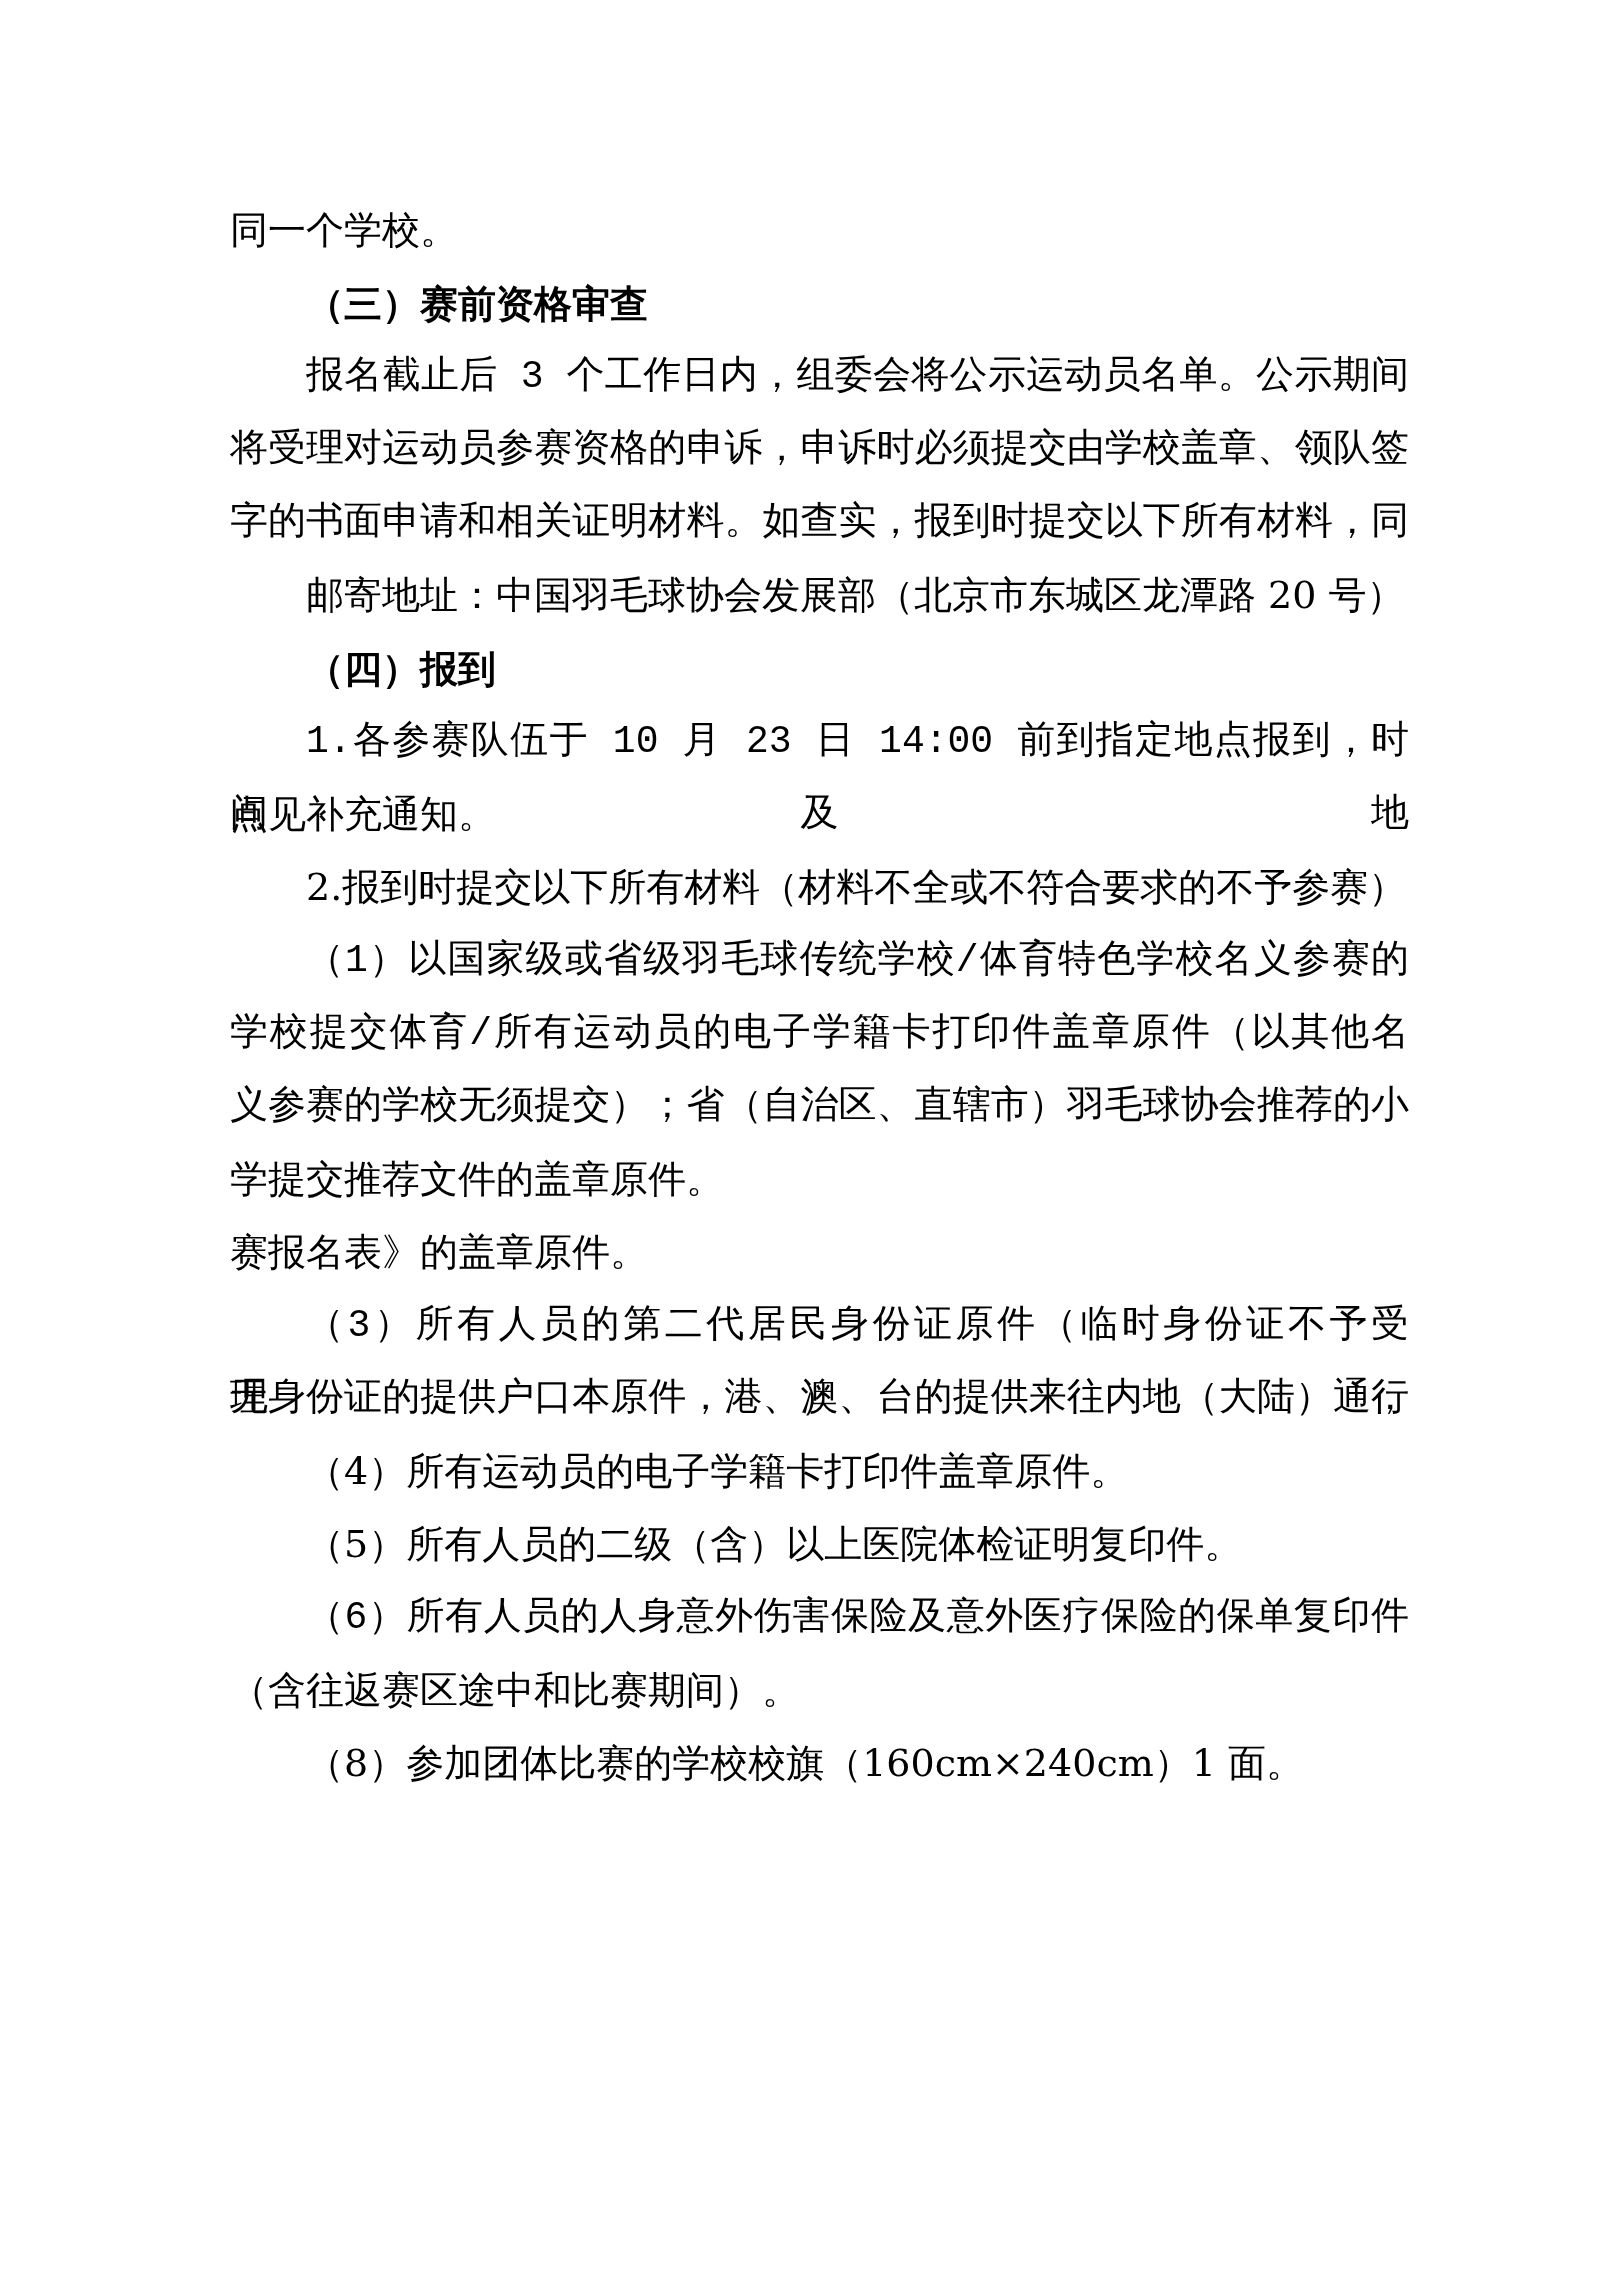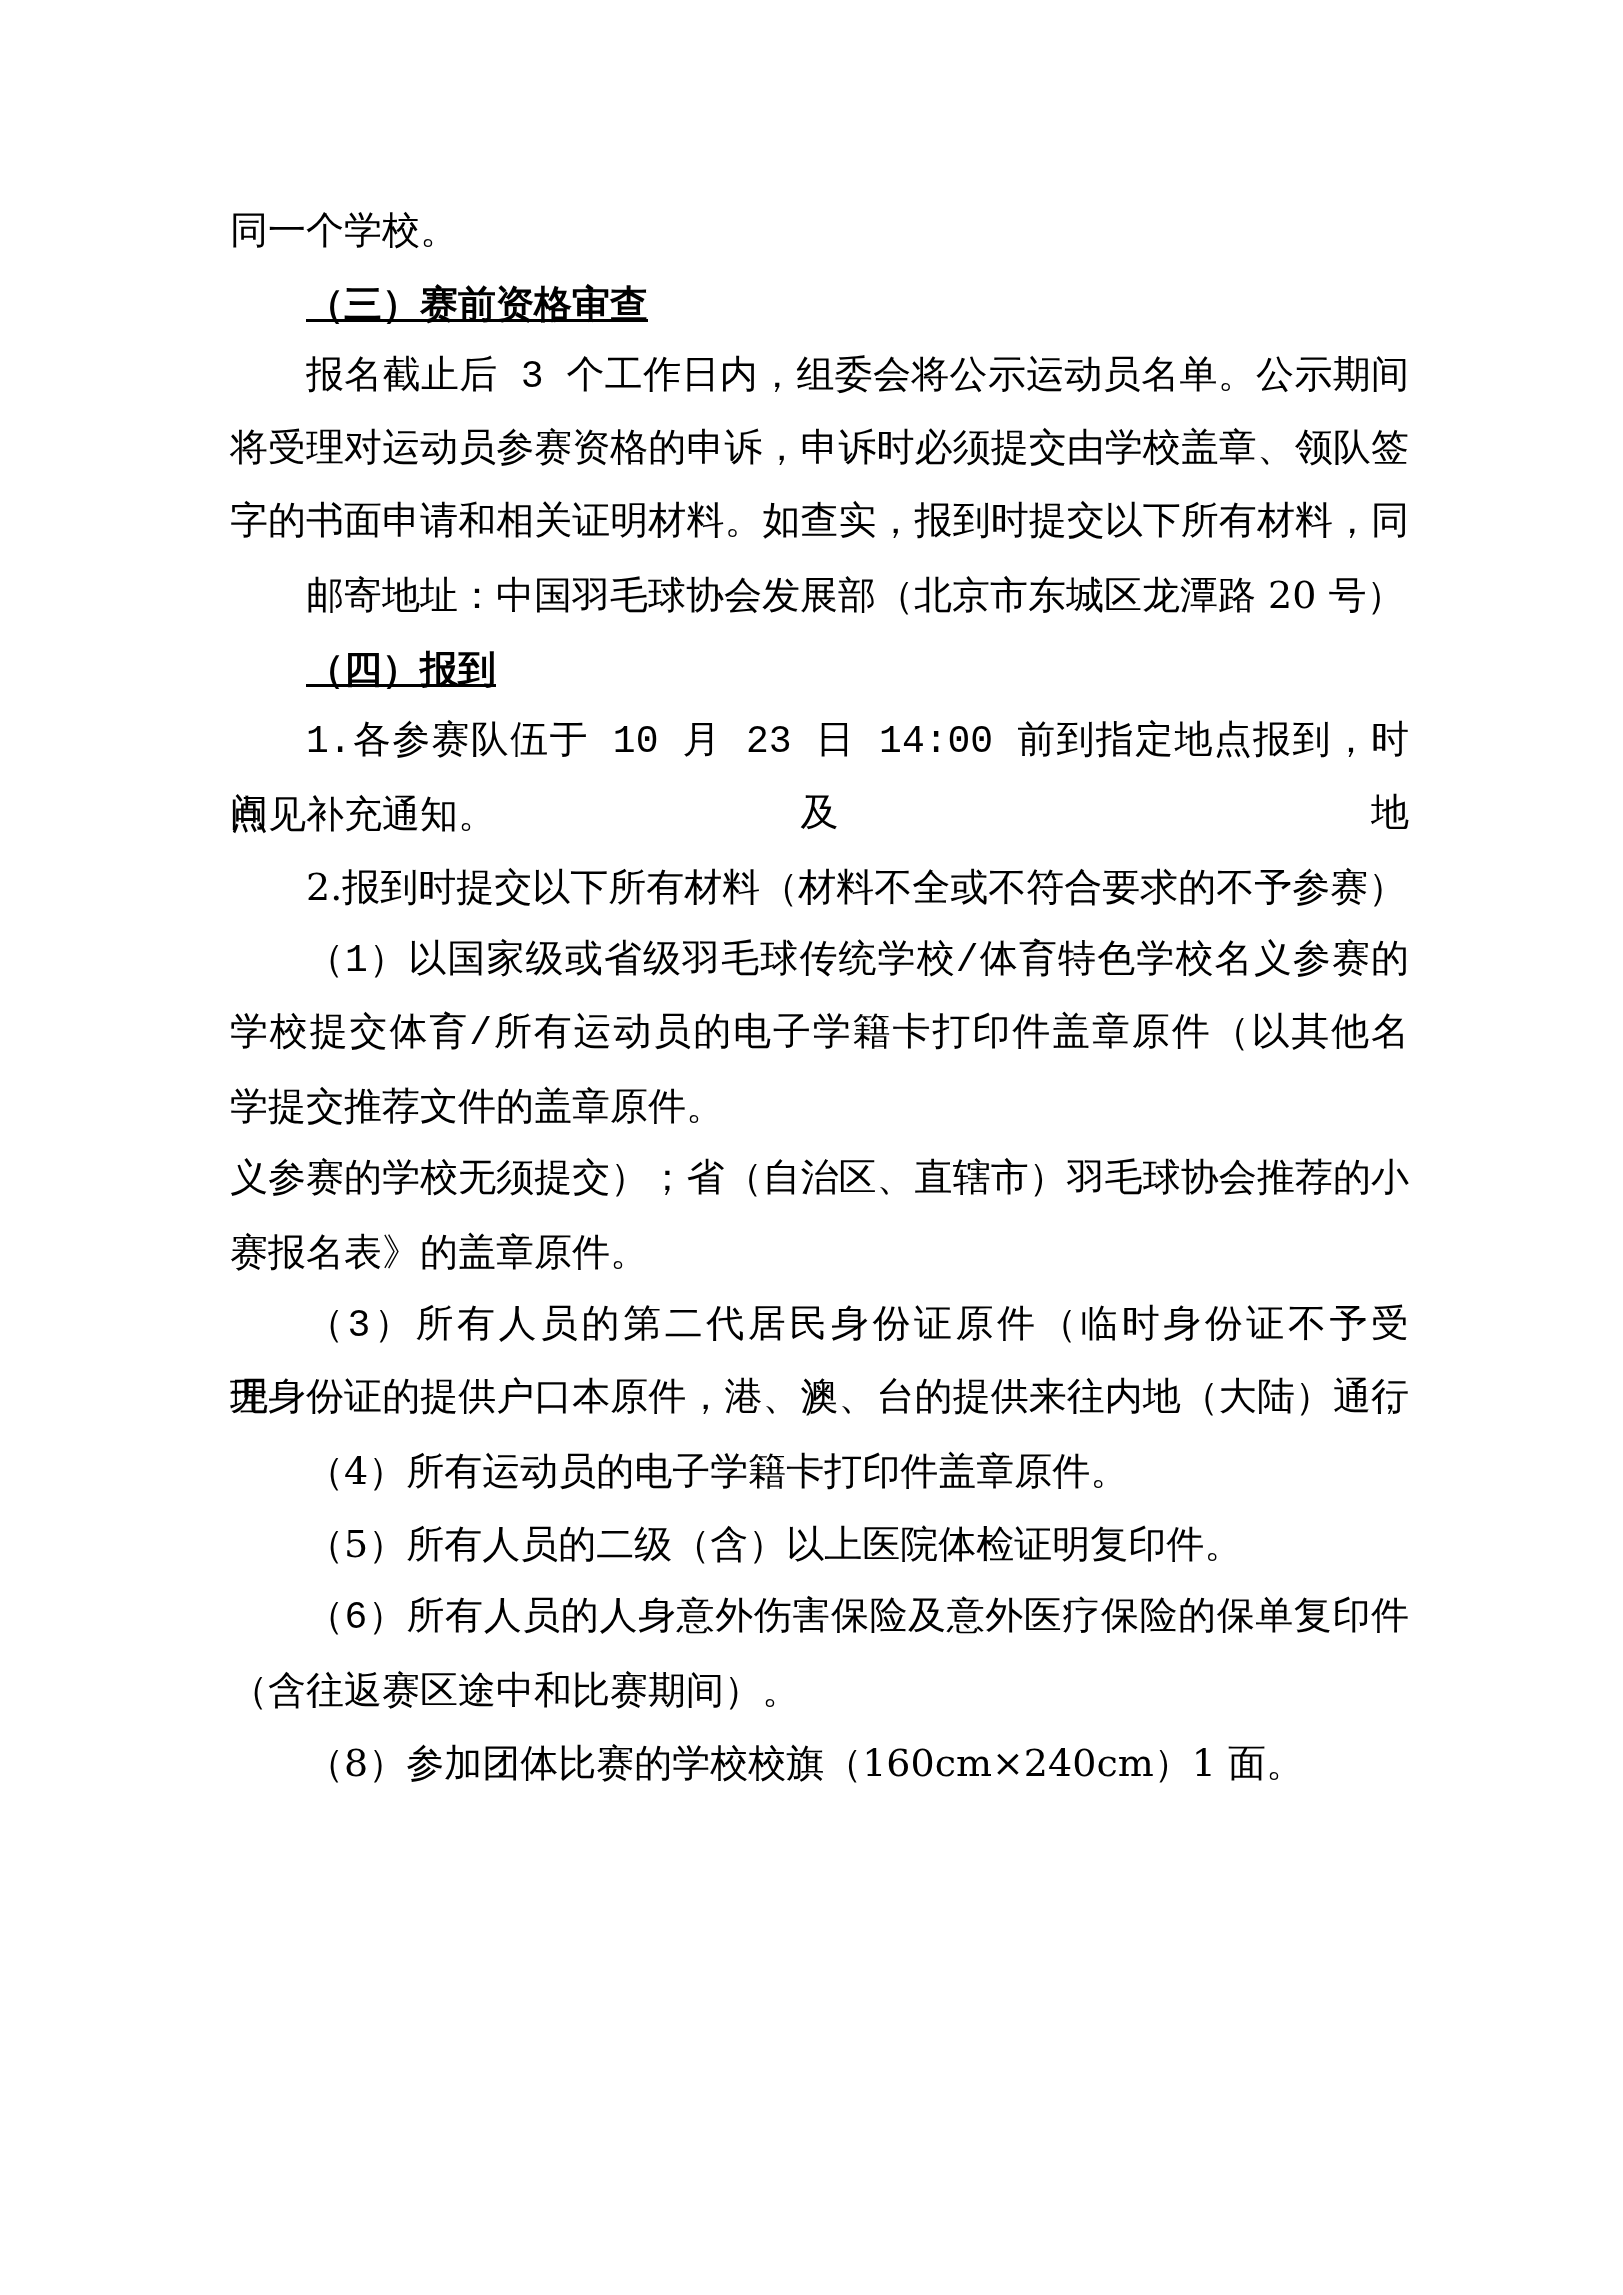--- a/index.html
+++ b/index.html
@@ -43,42 +43,41 @@
     text-align-last: justify;
     text-justify: inter-character;
     font-family: Liberation Mono, monospace;
   }
   
   .ind {
     text-indent: 76px;
   }
   .bold {
     font-weight: 700;
-    text-decoration: underline;
   }
 </style>
 </head>
 <body>
 
 <div class="page">
   <div class="textblock">
     <div class="ln">同一个学校。</div>
     <div class="ln ind bold">（三）赛前资格审查</div>
     <div class="ln ind jf">报名截止后 3 个工作日内，组委会将公示运动员名单。公示期间</div>
     <div class="ln jf">将受理对运动员参赛资格的申诉，申诉时必须提交由学校盖章、领队签</div>
     <div class="ln jf">字的书面申请和相关证明材料。如查实，报到时提交以下所有材料，同</div>
     <div class="ln ind">邮寄地址：中国羽毛球协会发展部（北京市东城区龙潭路 20 号）</div>
     <div class="ln ind bold">（四）报到</div>
     <div class="ln ind jf">1.各参赛队伍于 10 月 23 日 14:00 前到指定地点报到，时间及地</div>
     <div class="ln">点见补充通知。</div>
     <div class="ln ind">2.报到时提交以下所有材料（材料不全或不符合要求的不予参赛）</div>
     <div class="ln ind jf">（1）以国家级或省级羽毛球传统学校/体育特色学校名义参赛的</div>
     <div class="ln jf">学校提交体育/所有运动员的电子学籍卡打印件盖章原件（以其他名</div>
+    <div class="ln jf">义参赛的学校无须提交）；省（自治区、直辖市）羽毛球协会推荐的小</div>
     <div class="ln">学提交推荐文件的盖章原件。</div>
-    <div class="ln jf">义参赛的学校无须提交）；省（自治区、直辖市）羽毛球协会推荐的小</div>
     <div class="ln">赛报名表》的盖章原件。</div>
     <div class="ln ind jf">（3）所有人员的第二代居民身份证原件（临时身份证不予受理），</div>
     <div class="ln jf">无身份证的提供户口本原件，港、澳、台的提供来往内地（大陆）通行</div>
     <div class="ln ind">（4）所有运动员的电子学籍卡打印件盖章原件。</div>
     <div class="ln ind">（5）所有人员的二级（含）以上医院体检证明复印件。</div>
     <div class="ln ind jf">（6）所有人员的人身意外伤害保险及意外医疗保险的保单复印件</div>
     <div class="ln">（含往返赛区途中和比赛期间）。</div>
     <div class="ln ind">（8）参加团体比赛的学校校旗（160cm×240cm）1 面。</div>
   </div>
 </div>

